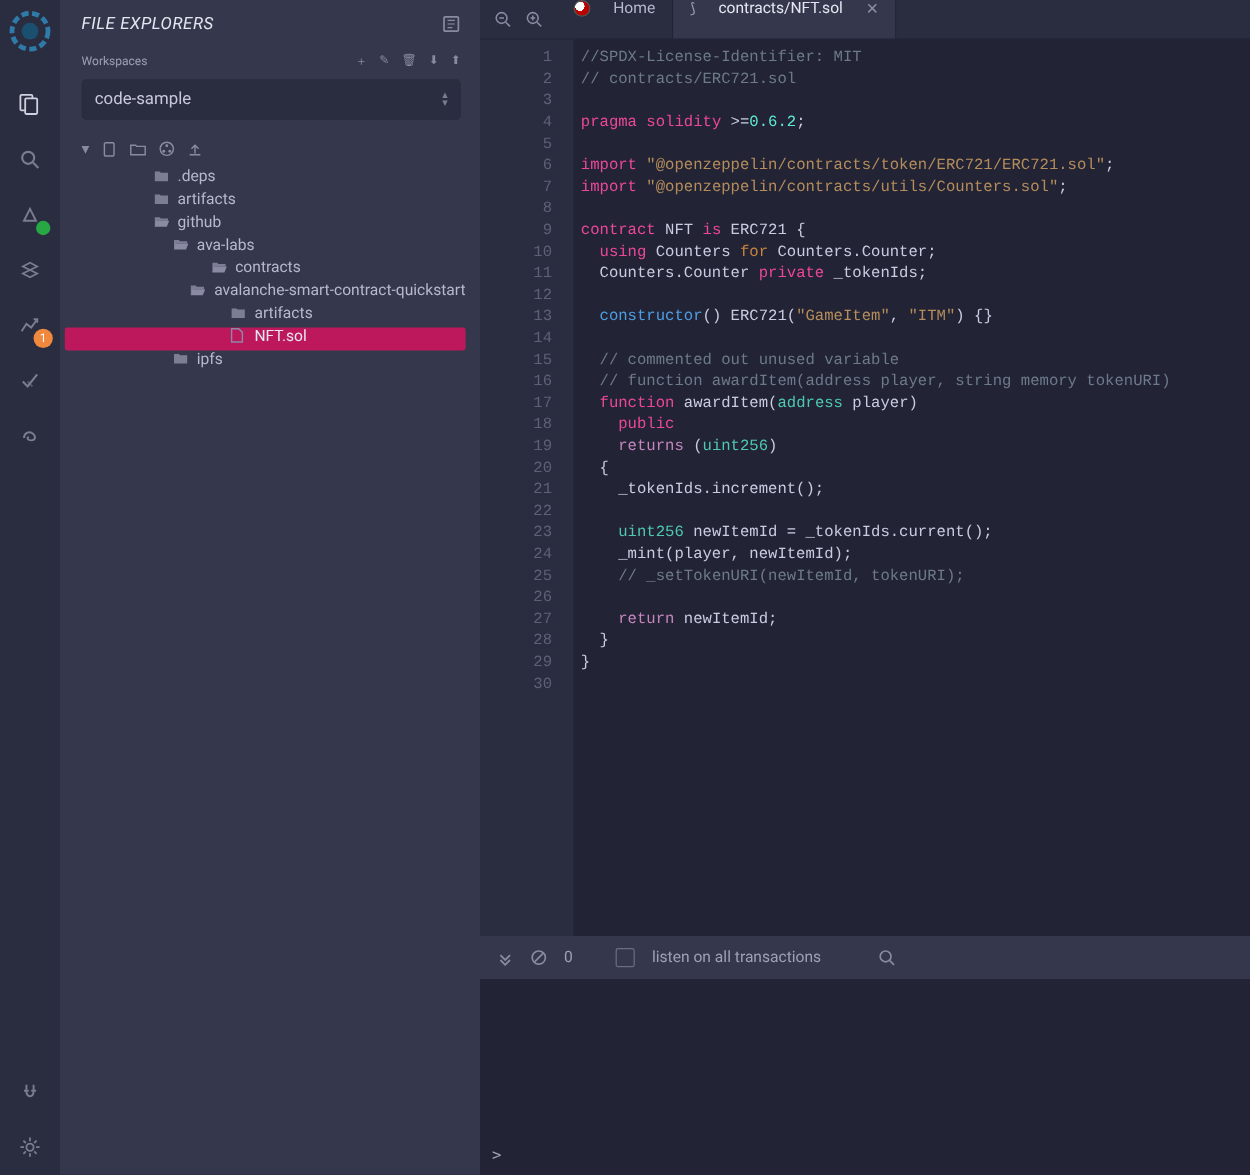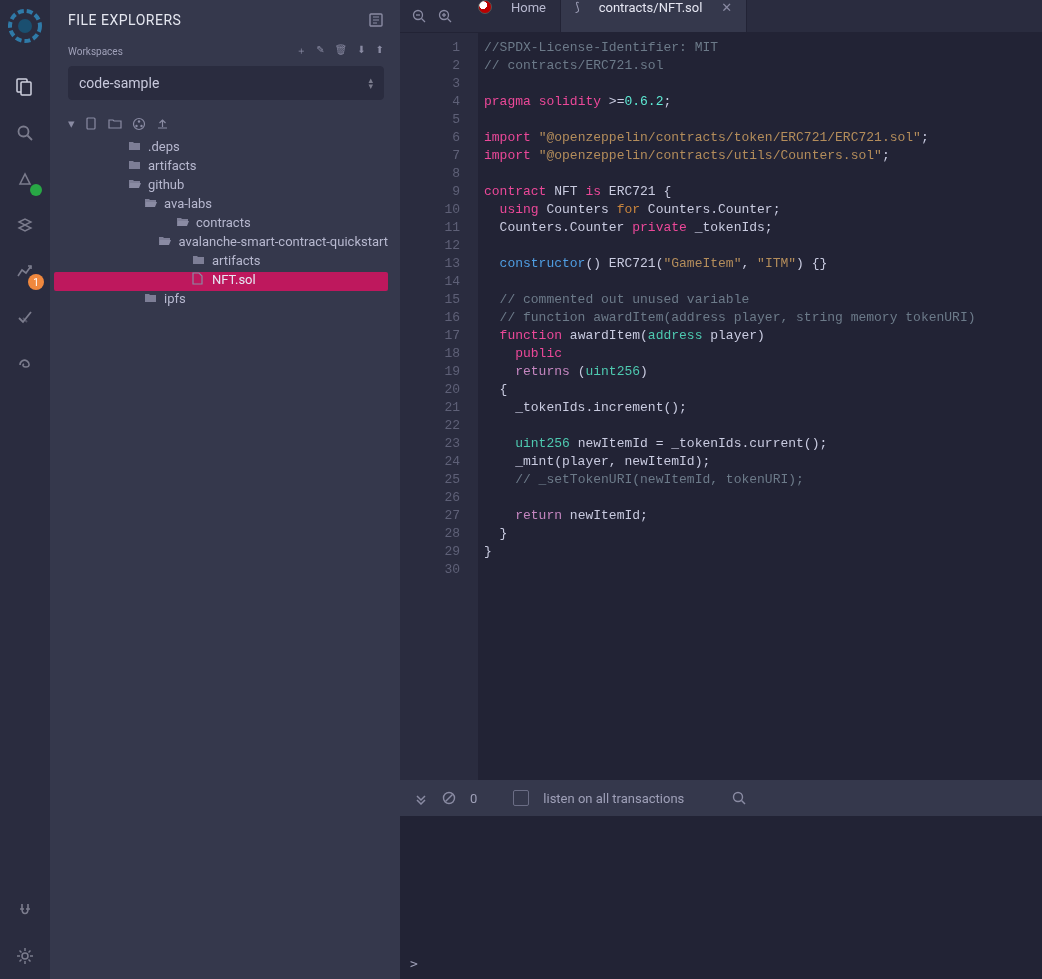--- a/index.html
+++ b/index.html
@@ -53,20 +53,21 @@
 .panel {
   width: 350px;
   background: #35384c;
   display: flex;
   flex-direction: column;
   padding: 12px 0;
 }
 .panel-header {
   display: flex; align-items: center; justify-content: space-between;
   padding: 0 16px 12px 18px;
+  font-style: italic;
 }
 .panel-title {
   font-size: 14px; letter-spacing: 0.5px;
   color: #e5e7f0;
 }
 .panel-header .book-icon { color: #8a8ba3; cursor:pointer; }
 
 .ws-row {
   display: flex; align-items: center; justify-content: space-between;
   padding: 4px 16px 8px 18px;

